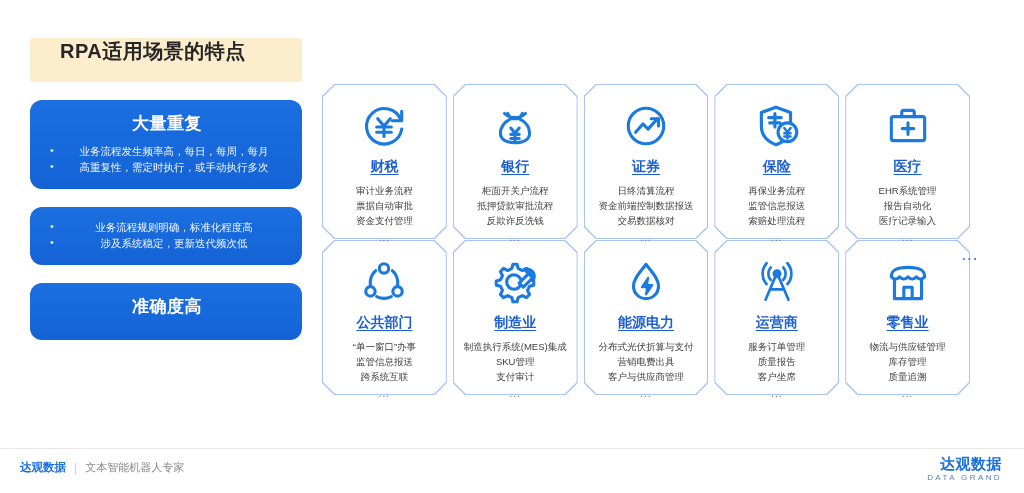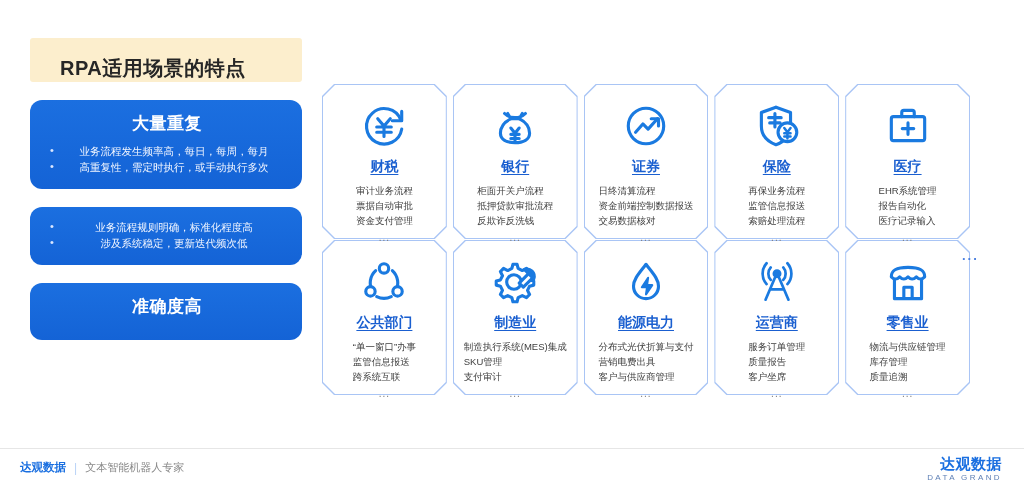--- a/index.html
+++ b/index.html
@@ -11,21 +11,21 @@
   }
   #slide { position: relative; width: 1024px; height: 493px; background: #fff; }
 
   
   #left-panel { position: absolute; left: 30px; top: 38px; width: 272px; }
 
   #title-banner {
     background: #fceecd;
     height: 44px;
     border-radius: 3px;
-    display: flex; align-items: flex-end;
+    display: flex; align-items: flex-start;
     padding-left: 30px;
   }
   #title-banner .t {
     font-size: 20px; font-weight: bold; color: #262626; letter-spacing: 0.5px;
   }
 
   .feature-card {
     background: #1668dc;
     background: linear-gradient(180deg,#1b6fe0 0%,#1463d6 100%);
     border-radius: 12px;
@@ -74,21 +74,21 @@
                display: flex; flex-direction: column; align-items: center; }
 
   .ico { height: 56px; display: flex; align-items: center; justify-content: center; margin-bottom: 4px; }
   .ico svg { display: block; }
 
   .ind-name {
     font-size: 14px; font-weight: bold; color: #1a5fd0;
     text-decoration: underline; text-underline-offset: 3px;
     margin-bottom: 7px;
   }
-  .ind-items { }
+  .ind-items { text-align: center; }
   .ind-items div { font-size: 9.5px; line-height: 15px; color: #3e3e3e; white-space: nowrap; }
   .ind-more { font-size: 10px; color: #7a7a7a; letter-spacing: 1px; margin-top: 4px; }
 
   #side-dots {
     position: absolute; left: 962px; top: 248px;
     font-size: 13px; color: #4a7fe0; letter-spacing: 2px; font-weight: bold;
   }
 
   
   #footer-line { position: absolute; left: 0; top: 448px; width: 1024px; height: 1px; background: #e6e6e6; }

